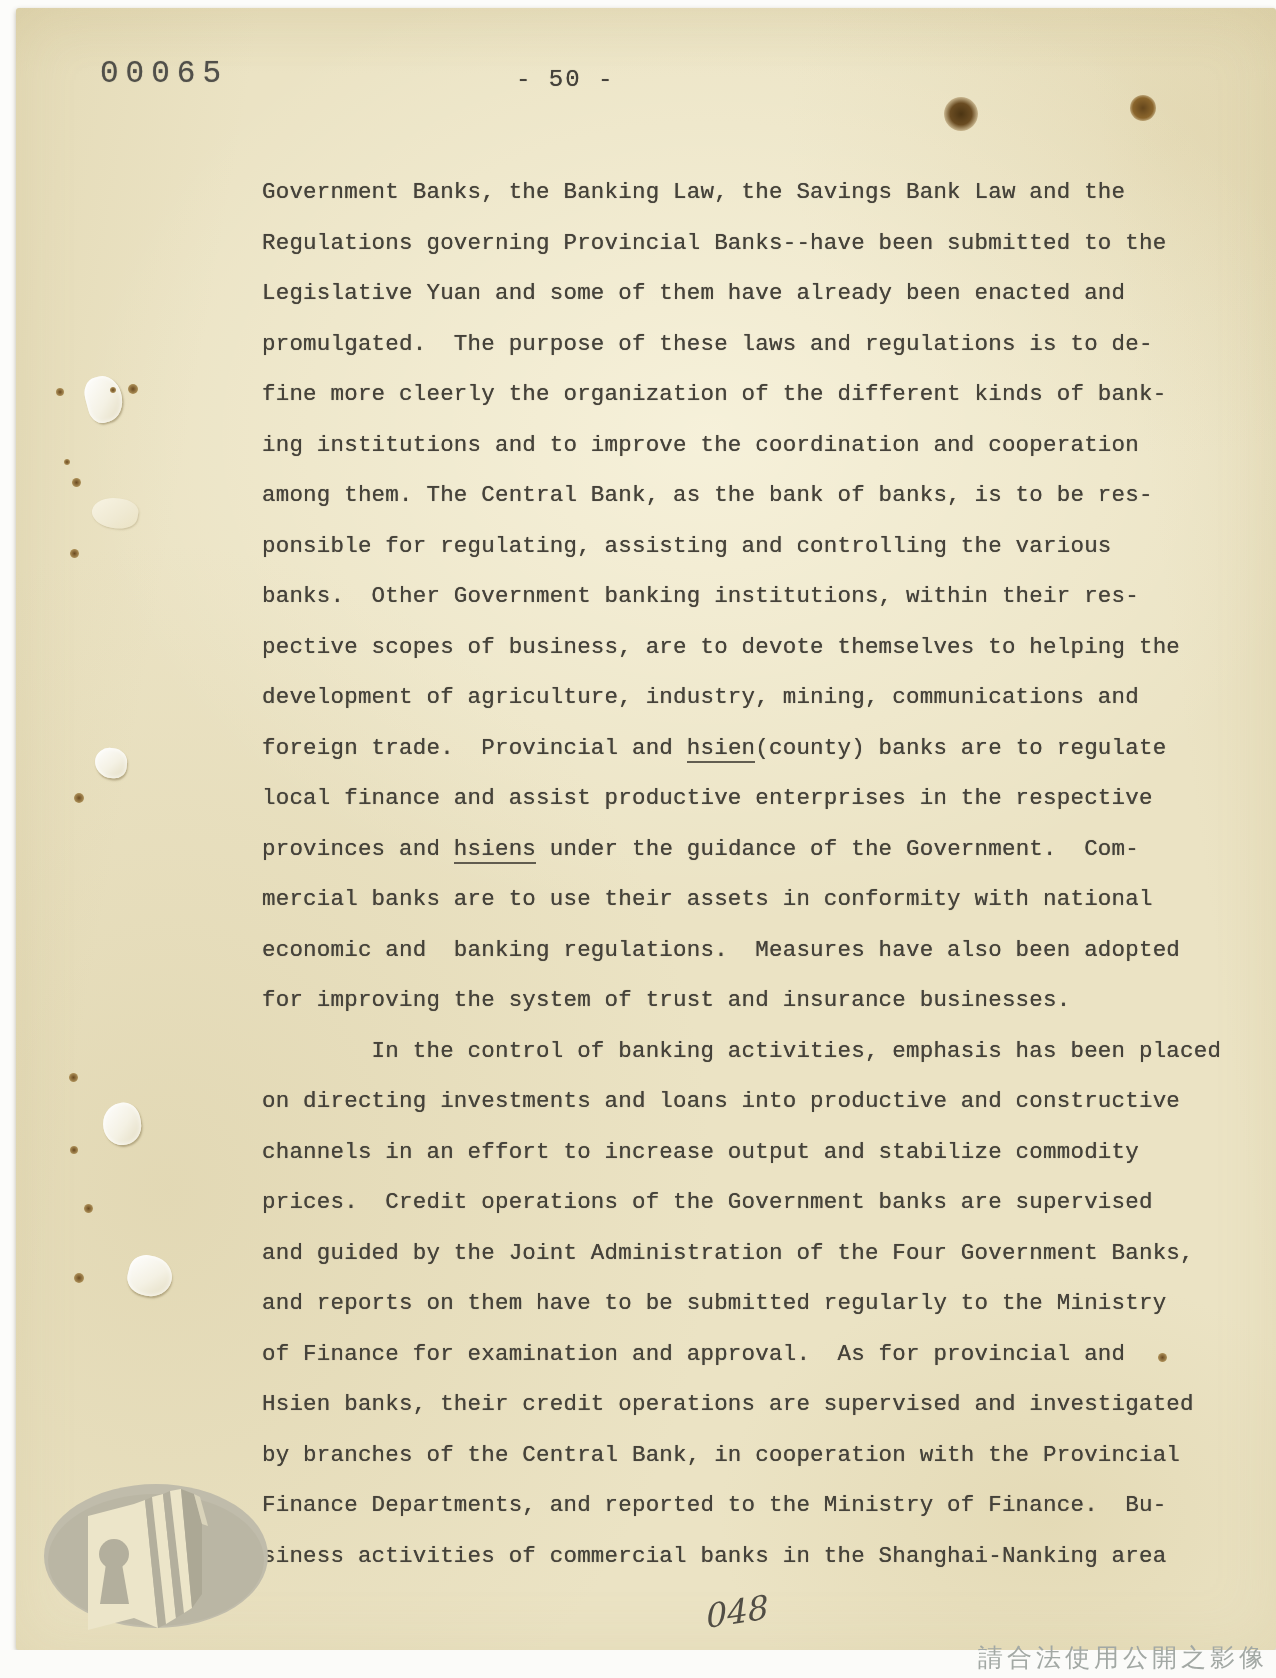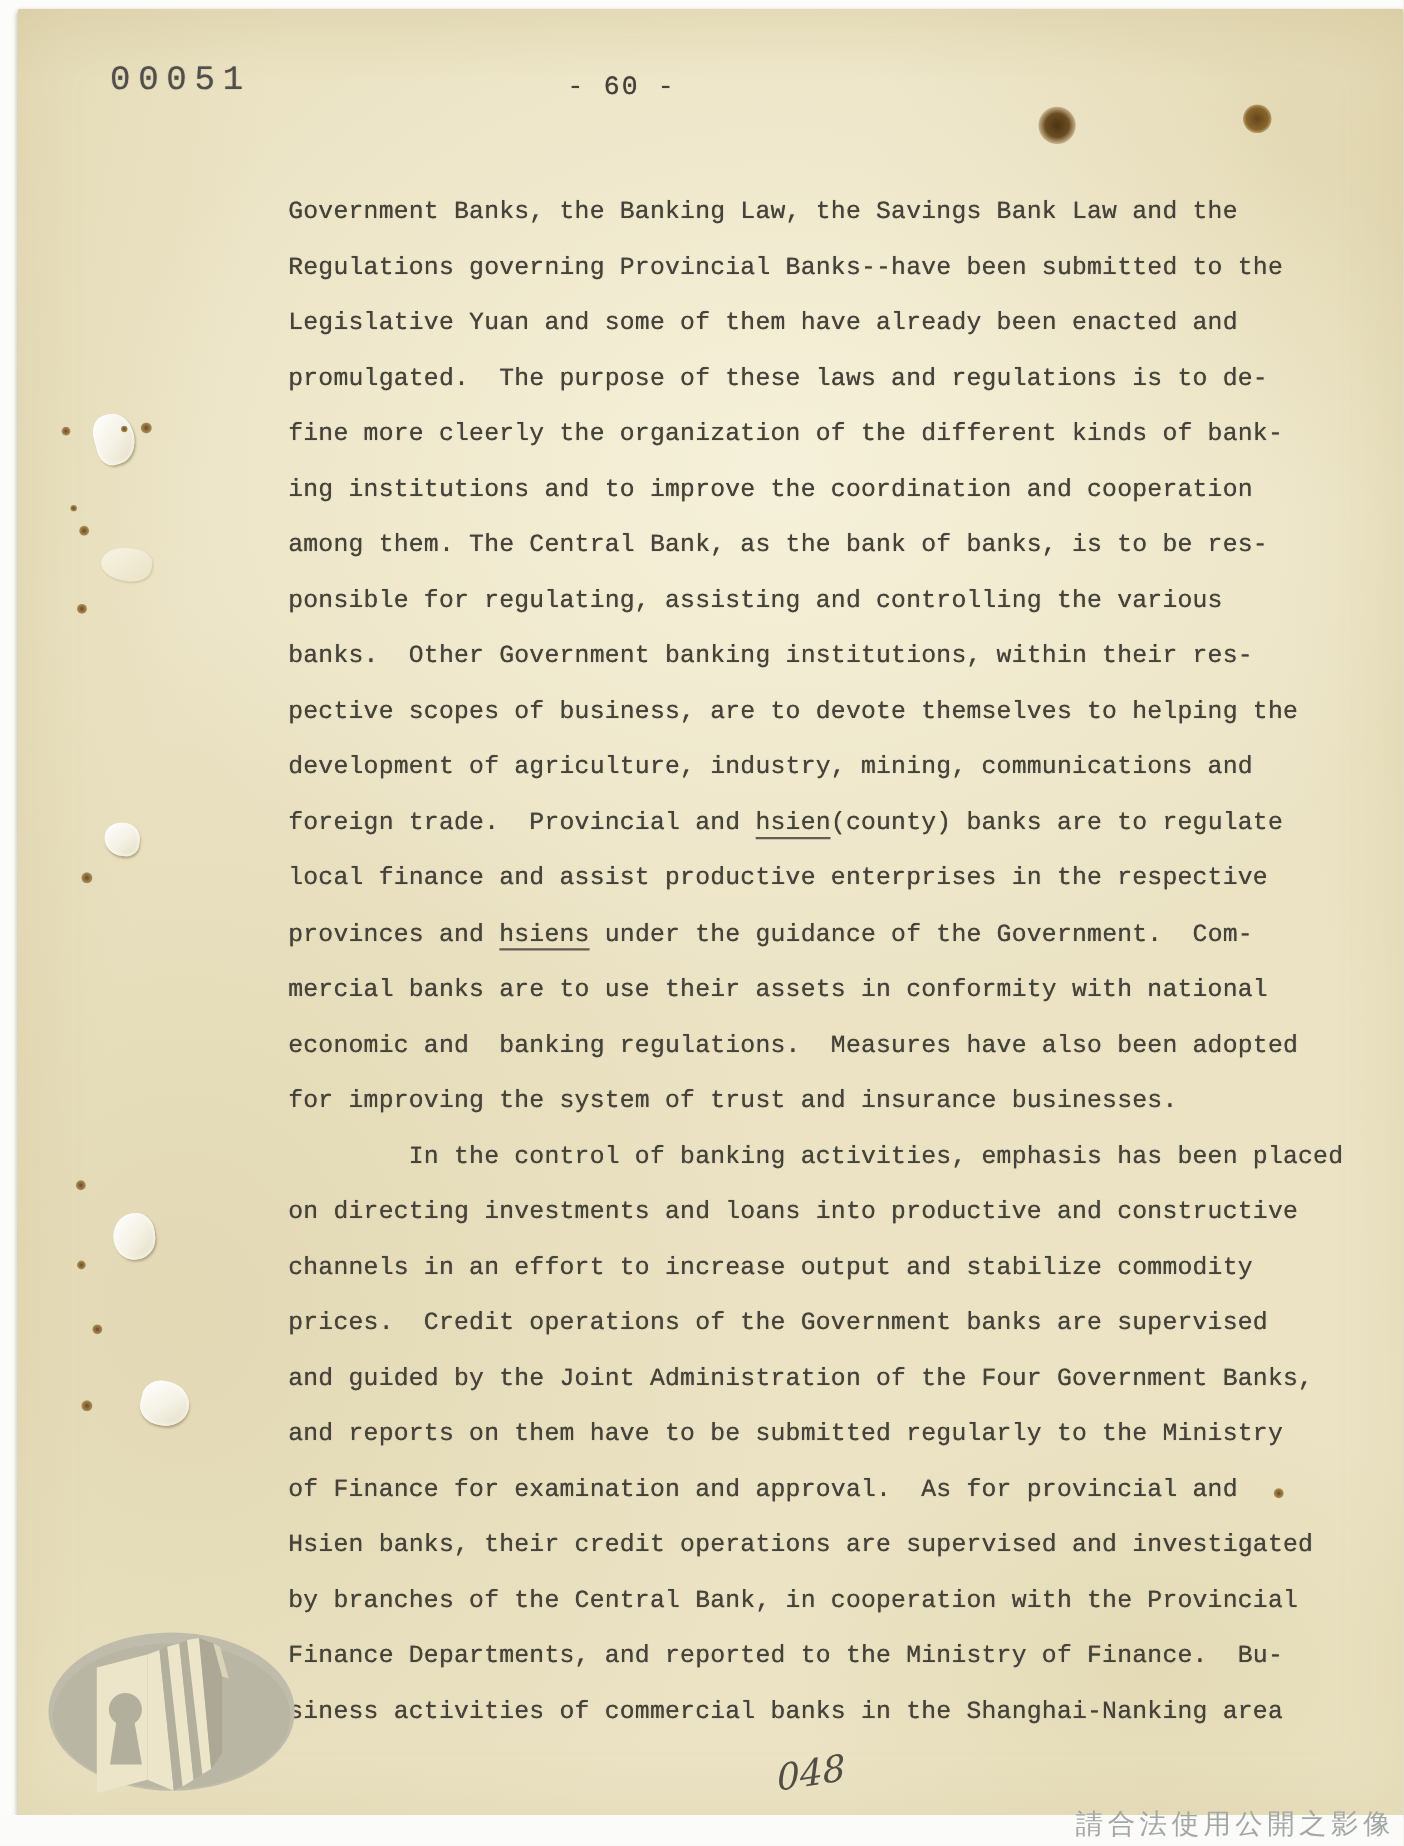--- a/index.html
+++ b/index.html
@@ -96,22 +96,22 @@
   <div class="speck" style="left:58px;top:785px;width:10px;height:10px;"></div>
   <div class="speck" style="left:53px;top:1065px;width:9px;height:9px;"></div>
   <div class="speck" style="left:54px;top:1138px;width:8px;height:8px;"></div>
   <div class="speck" style="left:68px;top:1196px;width:9px;height:9px;"></div>
   <div class="speck" style="left:58px;top:1265px;width:10px;height:10px;"></div>
   <div class="speck" style="left:1142px;top:1345px;width:9px;height:9px;"></div>
 
   <div class="spot" style="left:928px;top:89px;width:34px;height:34px;background:radial-gradient(circle,#4c3513 0%,#6a4c22 45%,rgba(150,115,60,.35) 72%,transparent 100%);"></div>
   <div class="spot" style="left:1114px;top:87px;width:26px;height:26px;background:radial-gradient(circle,#64461c 0%,#8a652c 55%,rgba(160,125,70,.3) 78%,transparent 100%);"></div>
 
-  <div class="stamp">00051</div>
-  <div class="pagenum">- 60 -</div>
+  <div class="stamp">00065</div>
+  <div class="pagenum">- 50 -</div>
 
   <div class="typed-body"><div class="tline"><span>Government Banks, the Banking Law, the Savings Bank Law and the</span></div><div class="tline"><span>Regulations governing Provincial Banks--have been submitted to the</span></div><div class="tline"><span>Legislative Yuan and some of them have already been enacted and</span></div><div class="tline"><span>promulgated.  The purpose of these laws and regulations is to de-</span></div><div class="tline"><span>fine more cleerly the organization of the different kinds of bank-</span></div><div class="tline"><span>ing institutions and to improve the coordination and cooperation</span></div><div class="tline"><span>among them. The Central Bank, as the bank of banks, is to be res-</span></div><div class="tline"><span>ponsible for regulating, assisting and controlling the various</span></div><div class="tline"><span>banks.  Other Government banking institutions, within their res-</span></div><div class="tline"><span>pective scopes of business, are to devote themselves to helping the</span></div><div class="tline"><span>development of agriculture, industry, mining, communications and</span></div><div class="tline"><span>foreign trade.  Provincial and </span><span class="u">hsien</span><span>(county) banks are to regulate</span></div><div class="tline"><span>local finance and assist productive enterprises in the respective</span></div><div class="tline"><span>provinces and </span><span class="u">hsiens</span><span> under the guidance of the Government.  Com-</span></div><div class="tline"><span>mercial banks are to use their assets in conformity with national</span></div><div class="tline"><span>economic and  banking regulations.  Measures have also been adopted</span></div><div class="tline"><span>for improving the system of trust and insurance businesses.</span></div><div class="tline"><span>        In the control of banking activities, emphasis has been placed</span></div><div class="tline"><span>on directing investments and loans into productive and constructive</span></div><div class="tline"><span>channels in an effort to increase output and stabilize commodity</span></div><div class="tline"><span>prices.  Credit operations of the Government banks are supervised</span></div><div class="tline"><span>and guided by the Joint Administration of the Four Government Banks,</span></div><div class="tline"><span>and reports on them have to be submitted regularly to the Ministry</span></div><div class="tline"><span>of Finance for examination and approval.  As for provincial and</span></div><div class="tline"><span>Hsien banks, their credit operations are supervised and investigated</span></div><div class="tline"><span>by branches of the Central Bank, in cooperation with the Provincial</span></div><div class="tline"><span>Finance Departments, and reported to the Ministry of Finance.  Bu-</span></div><div class="tline"><span>siness activities of commercial banks in the Shanghai-Nanking area</span></div></div>
 
   <div class="handwritten">048</div>
 
   <div class="logo">
     <svg width="226" height="178" viewBox="0 0 226 178" xmlns="http://www.w3.org/2000/svg">
       <ellipse cx="114" cy="76" rx="112" ry="72" fill="#c0bcab"></ellipse>
       <ellipse cx="114" cy="80" rx="108" ry="66" fill="#bab6a4"></ellipse>
 

